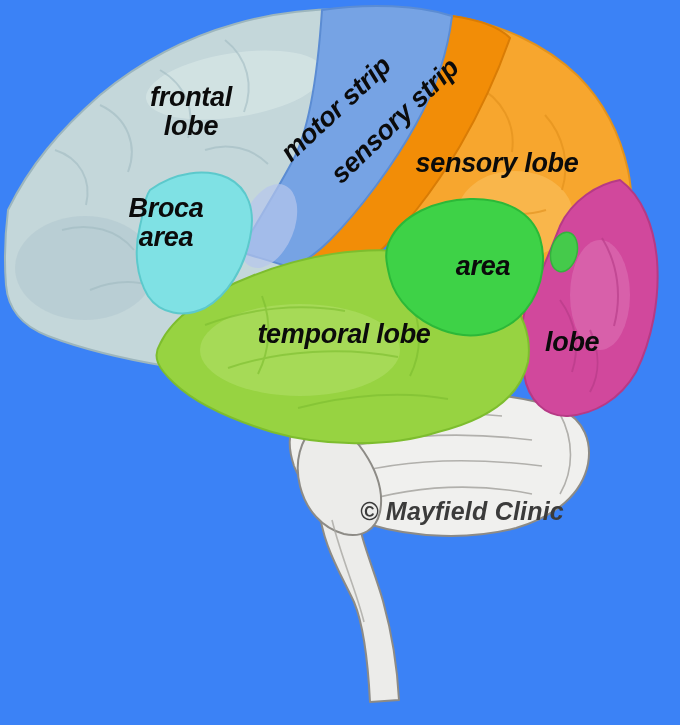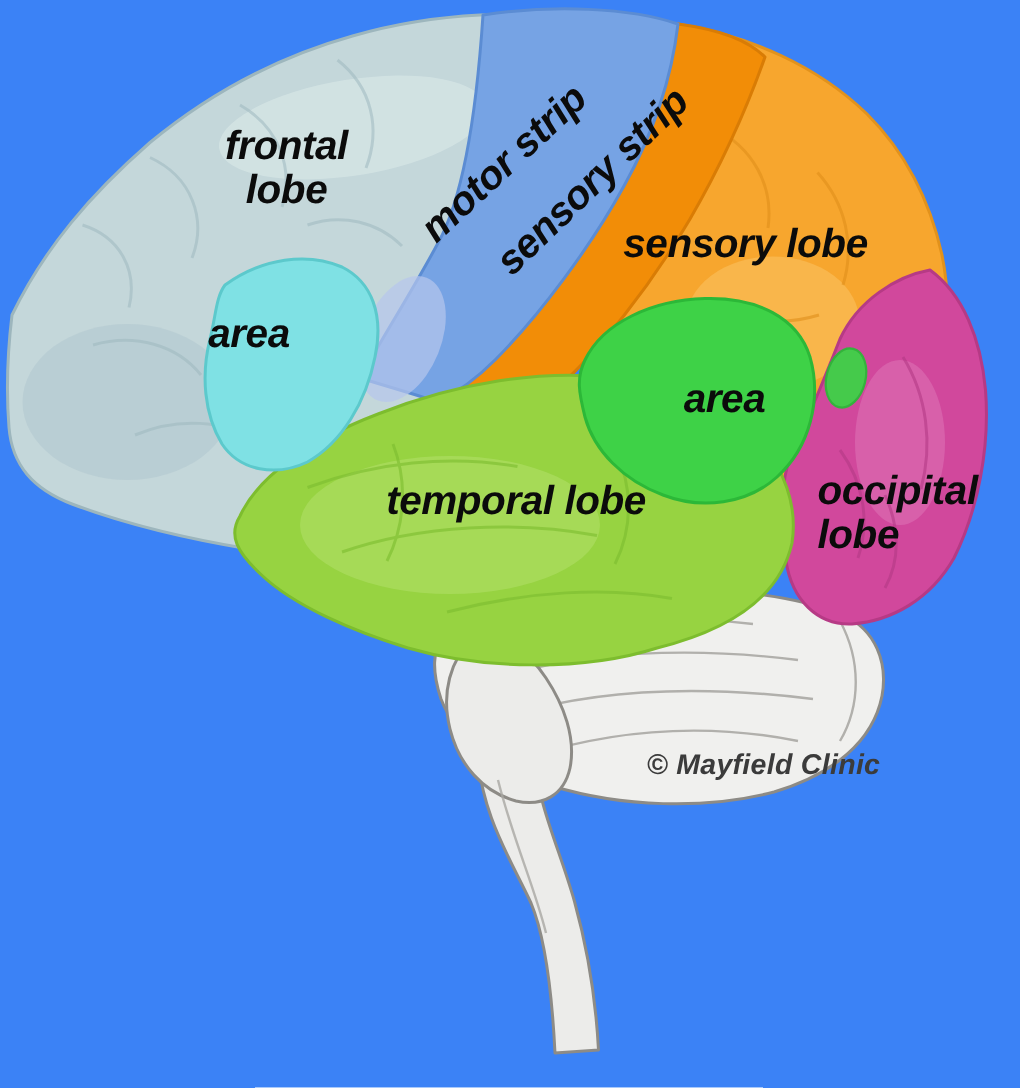--- a/index.html
+++ b/index.html
@@ -13,21 +13,21 @@
     position:absolute;transform:translate(-50%,-50%);
     font-weight:bold;font-size:27px;line-height:29px;color:#0b0b0b;
     text-align:center;white-space:nowrap;letter-spacing:-0.3px;
   }
   .lbl .line{display:block;}
   .rot-motor{transform:translate(-50%,-50%) rotate(-43deg);}
   .rot-sensory{transform:translate(-50%,-50%) rotate(-44deg);}
   .lbl-occipital{transform:translate(0,-50%);text-align:left;}
   .credit{
     position:absolute;transform:translate(-50%,-50%);
-    font-weight:bold;font-size:19px;color:#3b3b3b;letter-spacing:0.2px;white-space:nowrap;margin-left:47px;
+    font-weight:bold;font-size:25px;color:#3b3b3b;letter-spacing:0.2px;white-space:nowrap;
   }
 </style>
 </head>
 <body>
 
 <div class="stage">
 
   <svg width="680" height="725" viewBox="0 0 680 725">
 
     <path d="M 318,498 C 320,542 340,572 354,602 C 364,626 368,662 370,702
@@ -126,20 +126,21 @@
              C 244,268 228,295 205,308 C 184,318 160,314 148,296
              C 136,276 134,250 140,226 C 144,210 144,198 150,190 Z" stroke="#5cc9cc" stroke-width="2" stroke-linejoin="round" fill="#7fe1e4"></path>
   </svg>
 
   <div class="lbl" style="left:191px;top:112px;">
     <span class="line">frontal</span>
     <span class="line">lobe</span>
   </div>
 
   <div class="lbl" style="left:166px;top:223px;">
+    <span class="line">Broca</span>
     <span class="line">area</span>
   </div>
 
   <div class="lbl rot-motor" style="left:336px;top:109px;">
     <span class="line">motor strip</span>
   </div>
 
   <div class="lbl rot-sensory" style="left:395px;top:121px;">
     <span class="line">sensory strip</span>
   </div>
@@ -150,19 +151,18 @@
 
   <div class="lbl" style="left:483px;top:266px;">
     <span class="line">area</span>
   </div>
 
   <div class="lbl" style="left:344px;top:334px;text-align:center;">
     <span class="line">temporal lobe</span>
   </div>
 
   <div class="lbl lbl-occipital" style="left:545px;top:342px;">
-    <span class="line">occipital</span>
     <span class="line">lobe</span>
   </div>
 
   <div class="credit" style="left:462px;top:511px;">© Mayfield Clinic</div>
 
 </div>
 
 </body></html>

